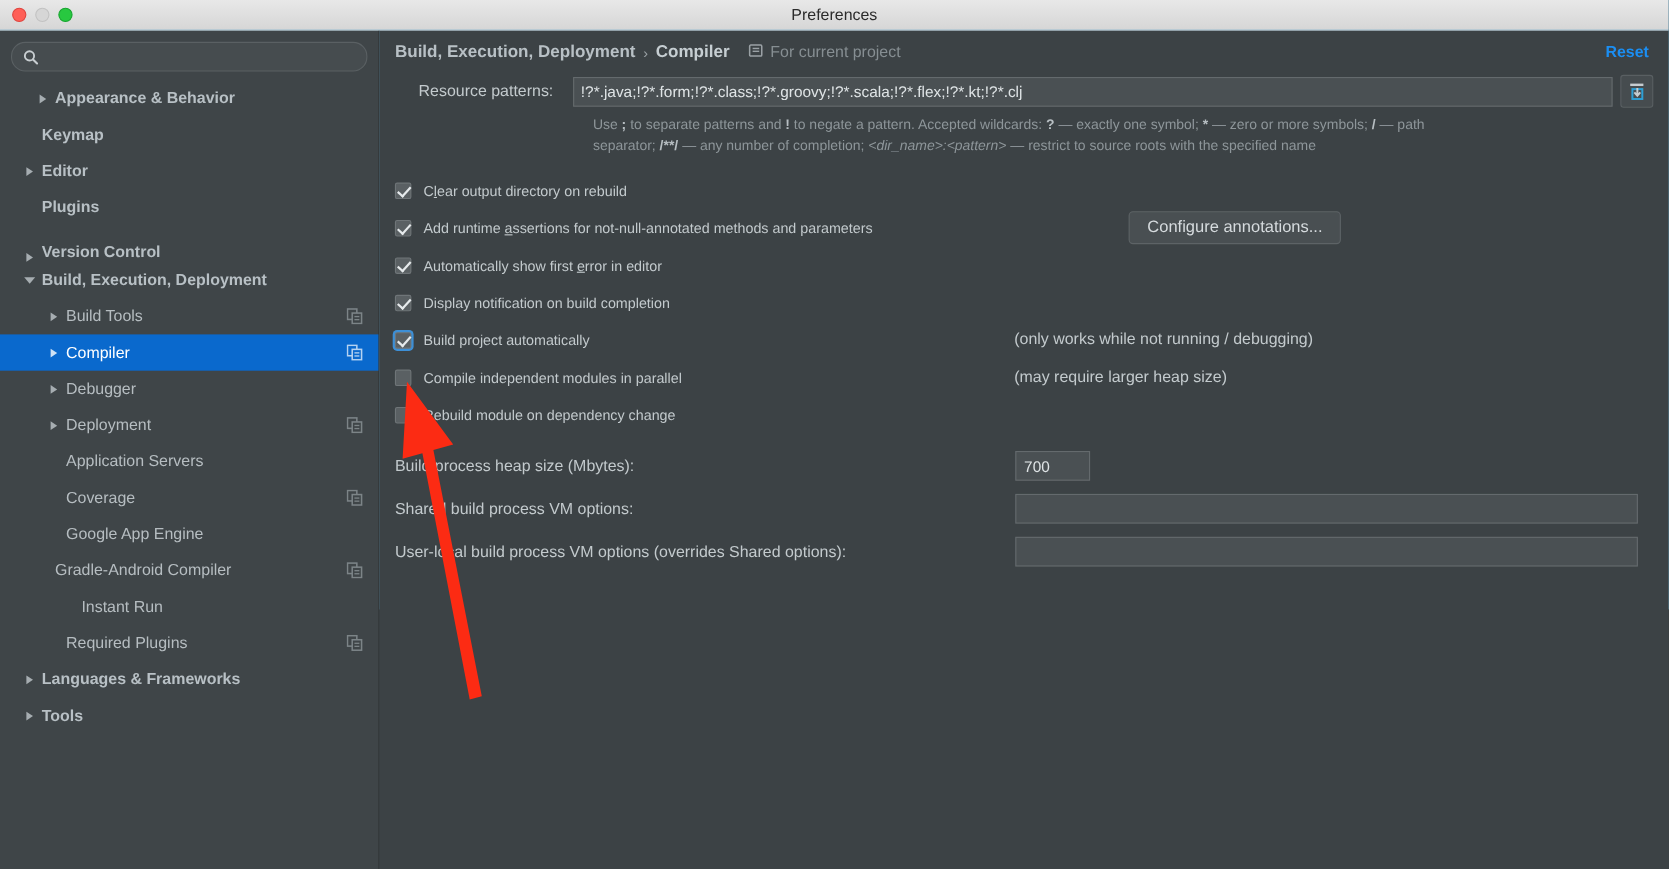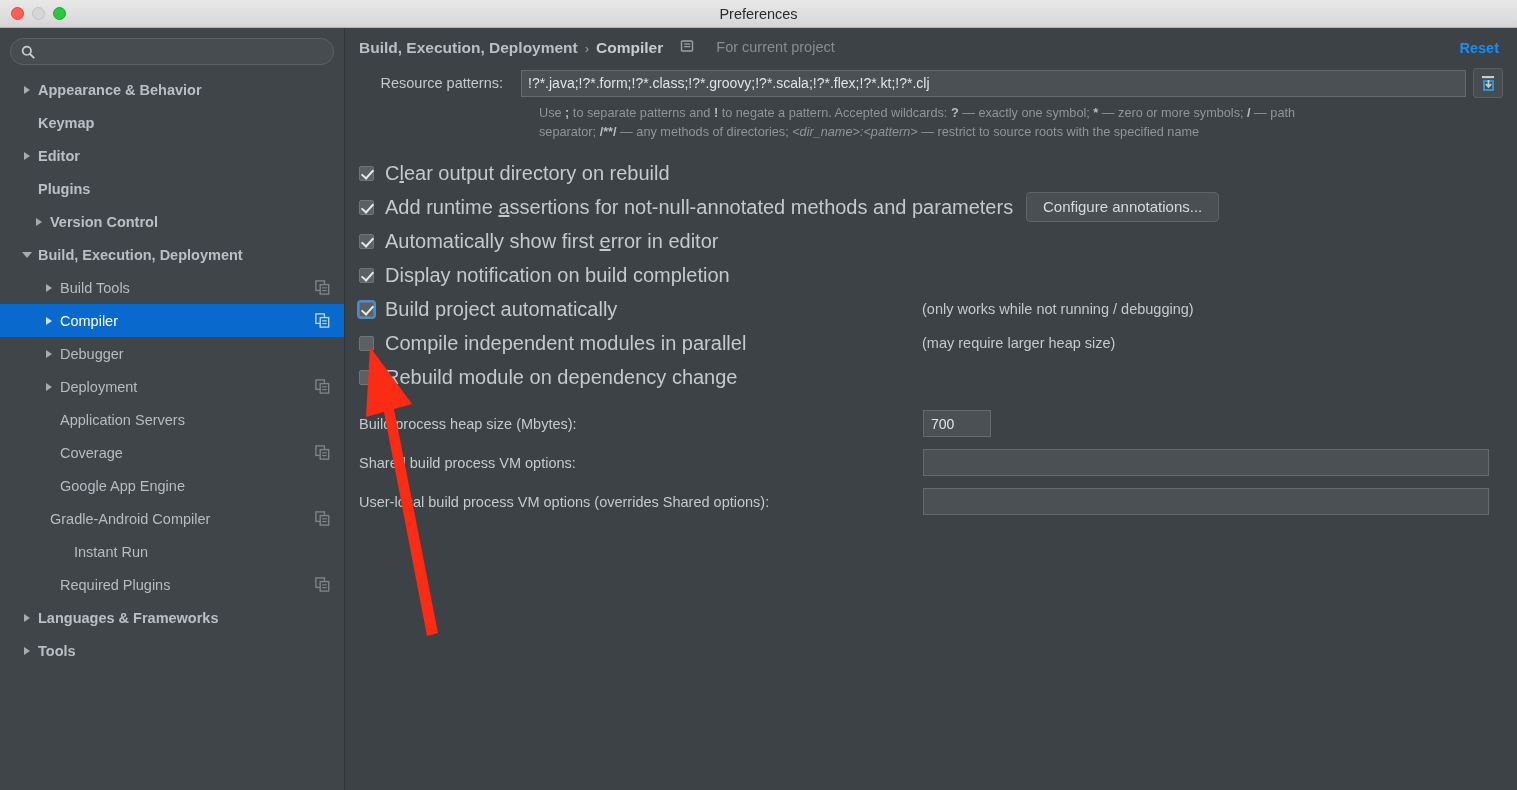--- a/index.html
+++ b/index.html
@@ -97,21 +97,21 @@
 
   
   .header {
     position: absolute; left: 0; top: 0; width: 100%; height: 40px;
     display: flex; align-items: center; padding: 0 18px 0 14px;
   }
   .crumb-main { font-size: 15.5px; font-weight: bold; color: #b8c0c5; }
   .crumb-sep { font-size: 13px; color: #9aa1a5; margin: 0 7px; }
   .crumb-cur { font-size: 15.5px; font-weight: bold; color: #c6ced2; }
   .scope {
-    display: flex; align-items: flex-start; gap: 22px; margin-left: 17px;
+    display: flex; align-items: center; gap: 6px; margin-left: 17px;
   }
   .scope-label { font-size: 14.5px; color: #868e92; }
   .reset-link {
     margin-left: auto; font-size: 14.5px; font-weight: bold;
     color: #1b8ef2; cursor: pointer;
   }
 
   
   .form { position: absolute; left: 0; top: 40px; width: 100%; }
 
@@ -150,21 +150,21 @@
     background: #5a6063; border: 1px solid #6f7578; border-radius: 2px;
     position: relative; margin-right: 11px; cursor: pointer;
   }
   .cb.checked::after {
     content: ""; position: absolute;
     left: 4px; top: 0px; width: 5px; height: 10px;
     border: solid #e6eaec; border-width: 0 2px 2px 0;
     transform: rotate(42deg);
   }
   .cb.focused { box-shadow: 0 0 0 2px #3d8fd6; }
-  .chk-label { font-size: 20px; color: #c3cacd; white-space: nowrap; }
+  .chk-label { font-size: 13px; color: #c3cacd; white-space: nowrap; }
   .mn { text-decoration: underline; }
   .note {
     position: absolute; left: 563px; font-size: 14.5px; color: #c3cacd; white-space: nowrap;
   }
   .btn-cfg {
     position: absolute; left: 667px; top: 2px;
     height: 30px; padding: 0 16px;
     background: #494f52; border: 1px solid #5d6366; border-radius: 4px;
     color: #d6dbde; font-size: 15px; line-height: 28px; cursor: pointer;
     font-family: "Liberation Sans", sans-serif;
@@ -214,41 +214,41 @@
           <span>
             <svg width="14" height="14" viewBox="0 0 14 14">
               <circle cx="5.8" cy="5.8" r="4.2" fill="none" stroke="#c8ced1" stroke-width="1.7"></circle>
               <line x1="9" y1="9" x2="12.7" y2="12.7" stroke="#c8ced1" stroke-width="1.9" stroke-linecap="round"></line>
             </svg>
           </span>
           <input class="search-input" type="text" placeholder="" style="">
         </div>
       </div>
       <div class="tree">
-          <div class="tree-row lvl0" style="padding-left: 16px;">
+          <div class="tree-row lvl0" style="padding-left: 28px;">
             <span class="arrow-cell">
               <span class="arrow"></span>
             </span>
             <span class="tree-label">Appearance &amp; Behavior</span>
           </div>
           <div class="tree-row lvl0" style="padding-left: 16px;">
             <span class="arrow-cell"></span>
             <span class="tree-label">Keymap</span>
           </div>
           <div class="tree-row lvl0" style="padding-left: 16px;">
             <span class="arrow-cell">
               <span class="arrow"></span>
             </span>
             <span class="tree-label">Editor</span>
           </div>
           <div class="tree-row lvl0" style="padding-left: 16px;">
             <span class="arrow-cell"></span>
             <span class="tree-label">Plugins</span>
           </div>
-          <div class="tree-row lvl0" style="padding-left: 28px;">
+          <div class="tree-row lvl0" style="padding-left: 16px; align-items: flex-end;">
             <span class="arrow-cell">
               <span class="arrow"></span>
             </span>
             <span class="tree-label">Version Control</span>
           </div>
           <div class="tree-row lvl0" style="padding-left: 16px;">
             <span class="arrow-cell">
               <span class="arrow down"></span>
             </span>
             <span class="tree-label">Build, Execution, Deployment</span>
@@ -392,21 +392,21 @@
             <svg width="18" height="18" viewBox="0 0 18 18">
               <rect x="3" y="2" width="12" height="2.2" fill="#c6ccd0"></rect>
               <rect x="5" y="7" width="9" height="9" fill="none" stroke="#2e9fd4" stroke-width="1.8"></rect>
               <path d="M9.5 6 L9.5 12.2 M6.8 10 L9.5 13 L12.2 10" fill="none" stroke="#c6ccd0" stroke-width="1.8"></path>
             </svg>
           </div>
         </div>
 
         <div class="hint">
           <span>Use </span><b>;</b><span> to separate patterns and </span><b>!</b><span> to negate a pattern. Accepted wildcards: </span><b>?</b><span> — exactly one symbol; </span><b>*</b><span> — zero or more symbols; </span><b>/</b><span> — path</span><br>
-          <span>separator; </span><b>/**/</b><span> — any methods of directories; </span><i>&lt;dir_name&gt;:&lt;pattern&gt;</i><span> — restrict to source roots with the specified name</span>
+          <span>separator; </span><b>/**/</b><span> — any number of completion; </span><i>&lt;dir_name&gt;:&lt;pattern&gt;</i><span> — restrict to source roots with the specified name</span>
         </div>
 
         <div class="checks">
             <div class="chk-row">
               <span class="cb checked"></span>
               <label class="chk-label"><span>C</span><span class="mn">l</span><span>ear output directory on rebuild</span></label>
             </div>
             <div class="chk-row">
               <span class="cb checked"></span>
               <label class="chk-label"><span>Add runtime </span><span class="mn">a</span><span>ssertions for not-null-annotated methods and parameters</span></label>

